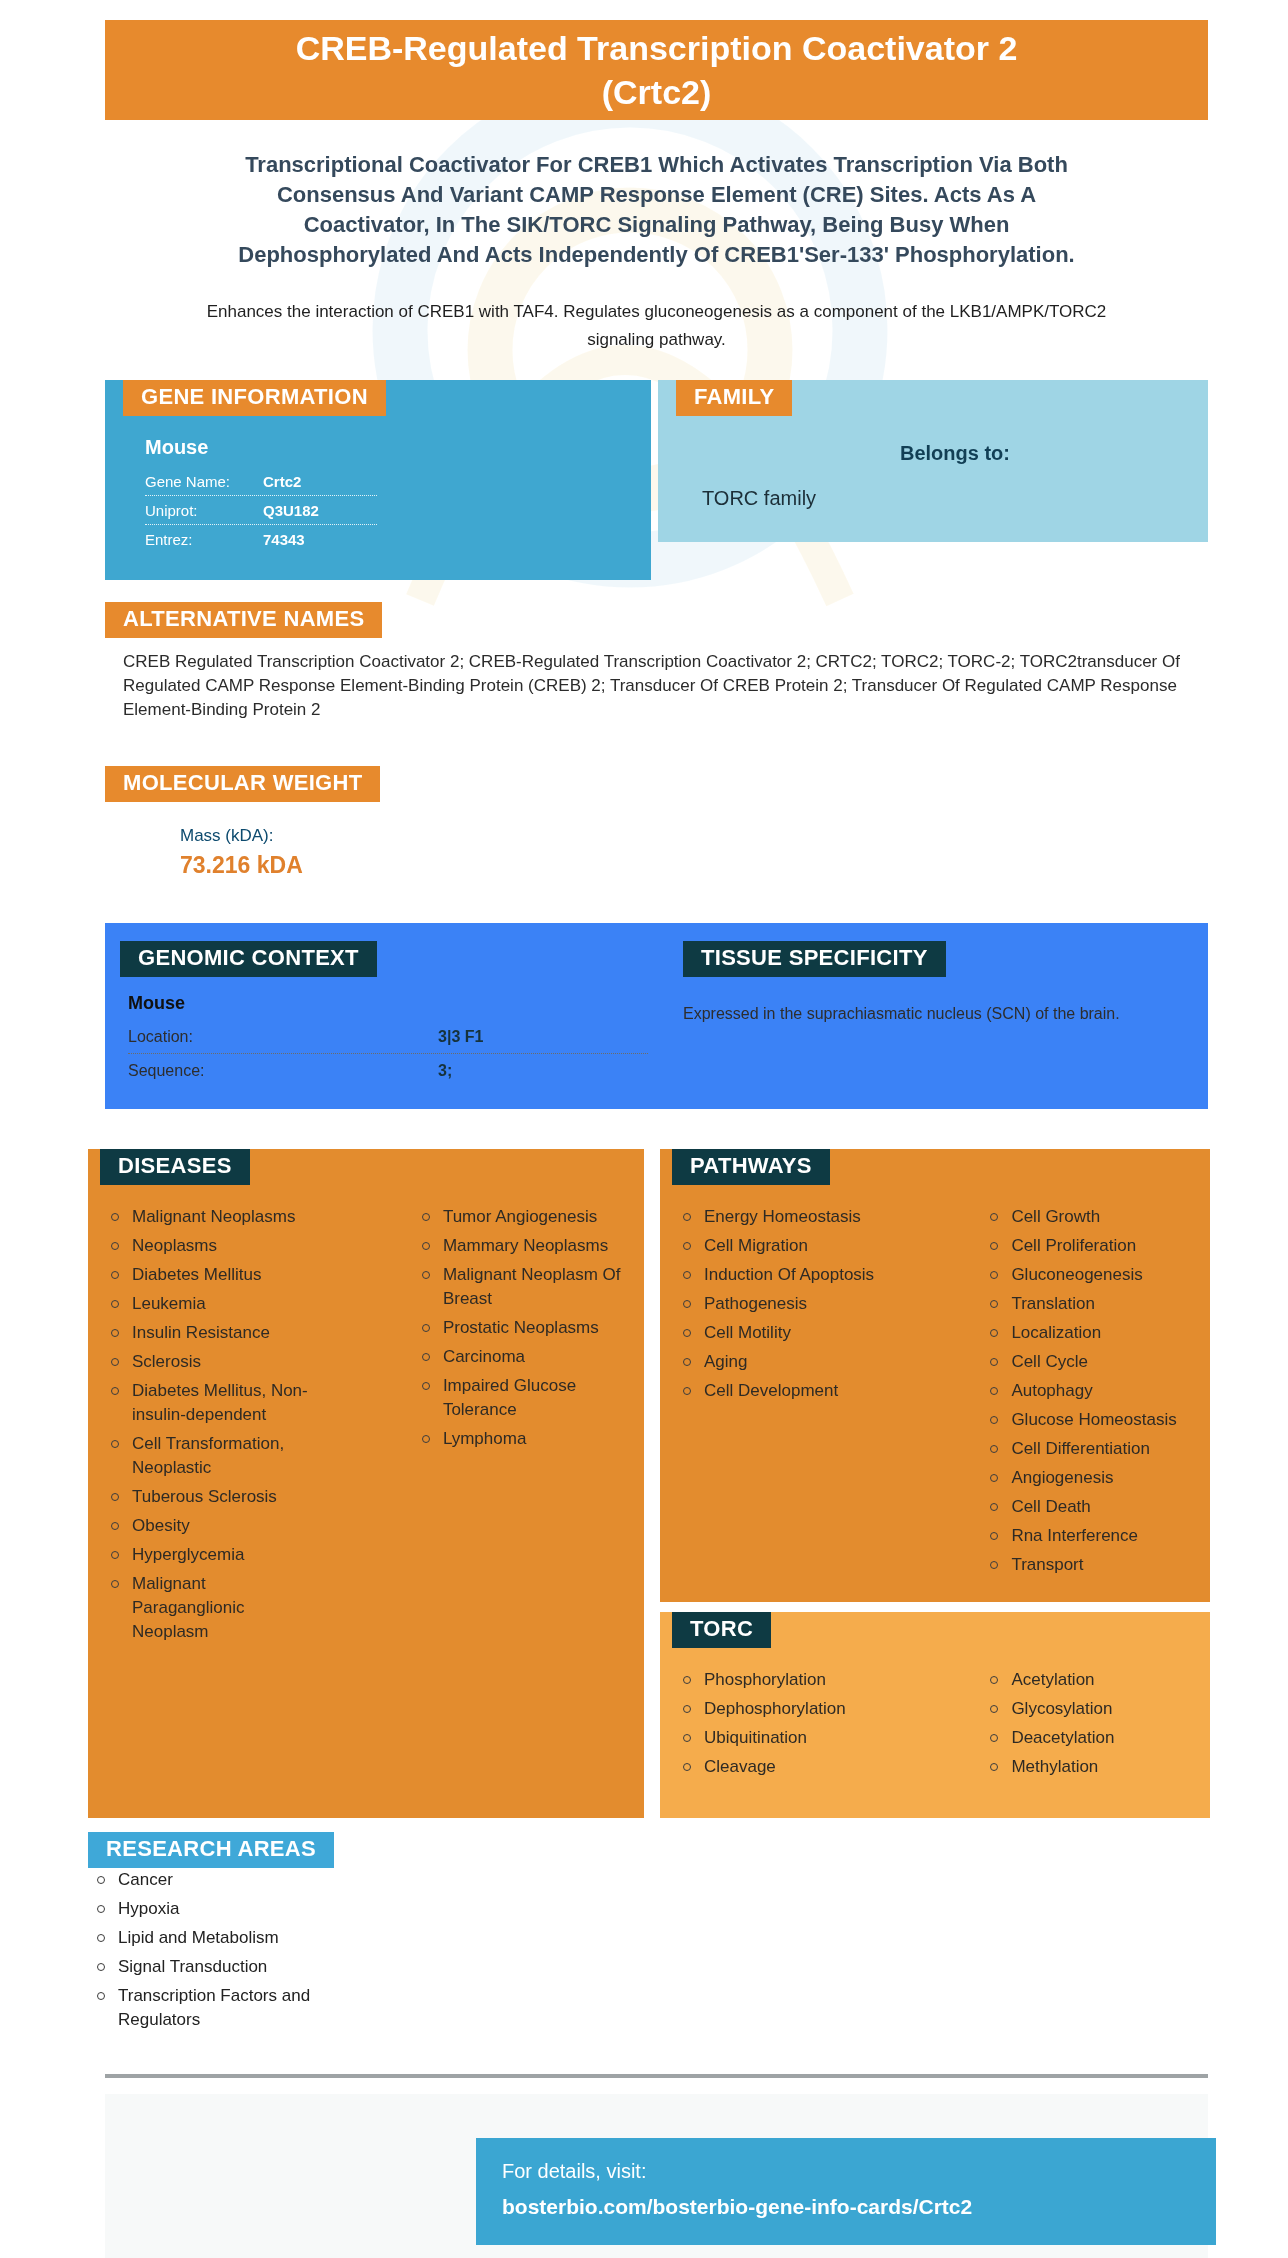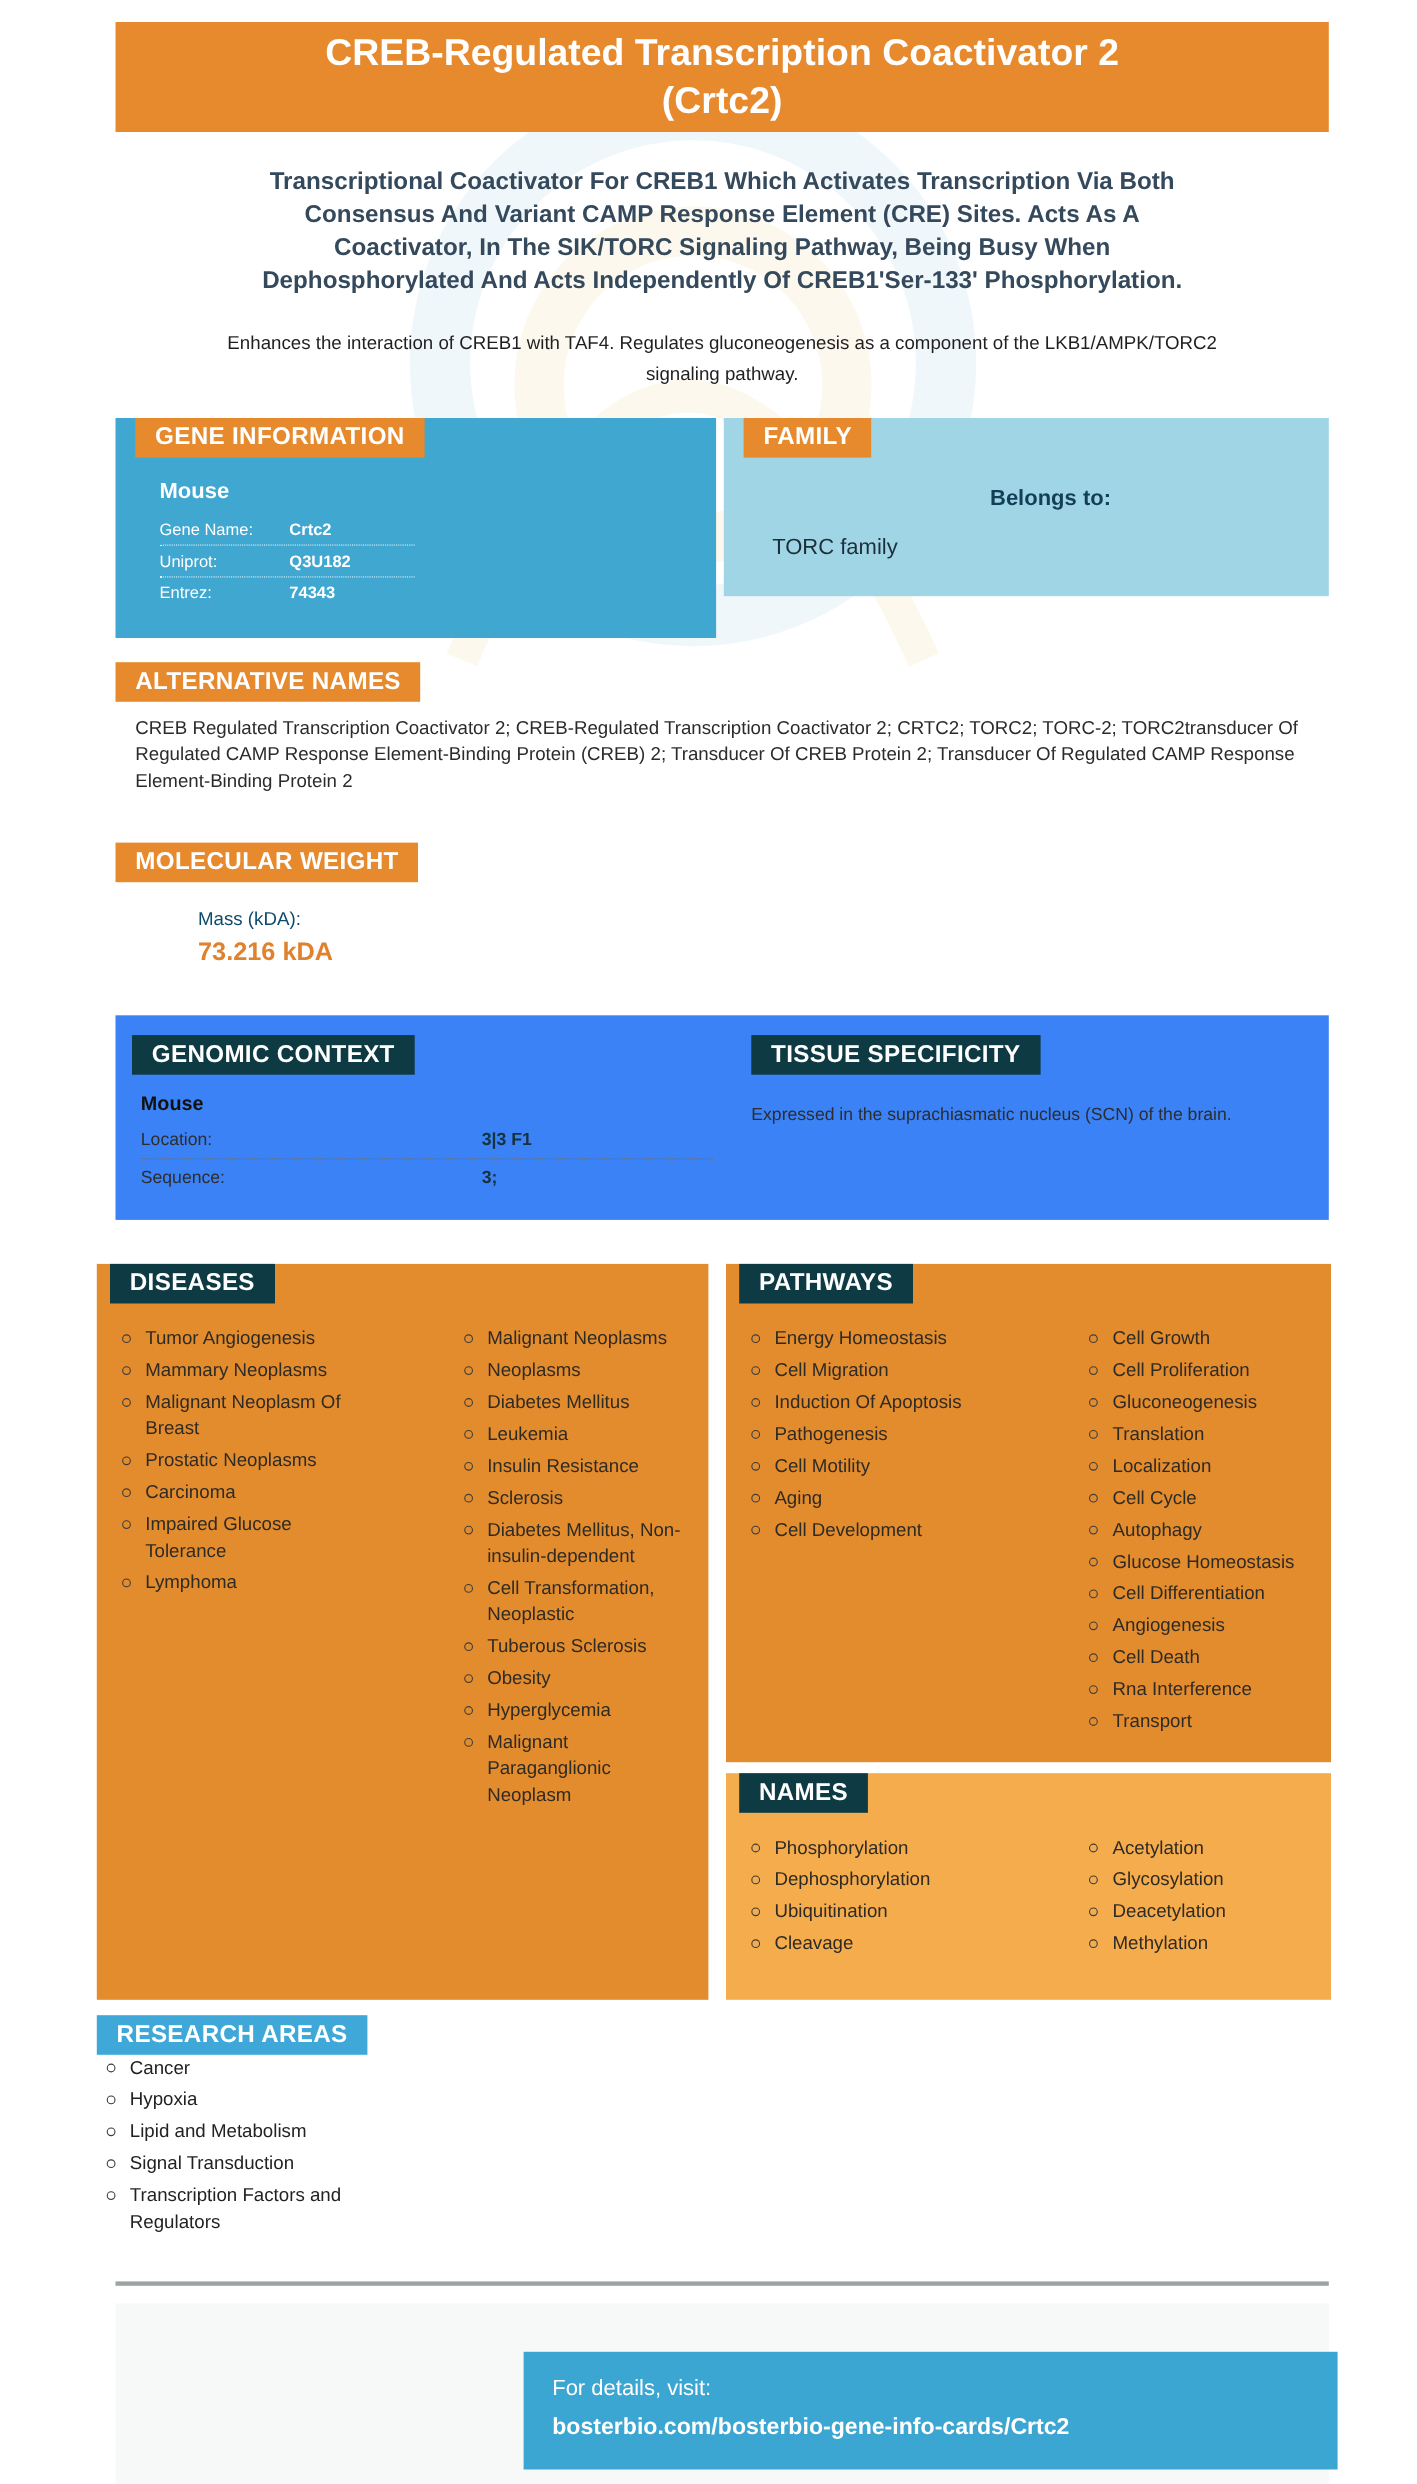--- a/index.html
+++ b/index.html
@@ -179,42 +179,42 @@
       <div class="tab tab--teal">TISSUE SPECIFICITY</div>
       <div class="ts-text">Expressed in the suprachiasmatic nucleus (SCN) of the brain.</div>
     </div>
   </section>
 
   <div class="wide-row">
     <section class="diseases-box box--orange">
       <div class="tab tab--teal">DISEASES</div>
       <div class="cols">
         <ul class="list">
-            <li>Tumor Angiogenesis</li>
-            <li>Mammary Neoplasms</li>
-            <li>Malignant Neoplasm Of Breast</li>
-            <li>Prostatic Neoplasms</li>
-            <li>Carcinoma</li>
-            <li>Impaired Glucose Tolerance</li>
-            <li>Lymphoma</li>
-          </ul>
-        <ul class="list">
             <li>Malignant Neoplasms</li>
             <li>Neoplasms</li>
             <li>Diabetes Mellitus</li>
             <li>Leukemia</li>
             <li>Insulin Resistance</li>
             <li>Sclerosis</li>
             <li>Diabetes Mellitus, Non-insulin-dependent</li>
             <li>Cell Transformation, Neoplastic</li>
             <li>Tuberous Sclerosis</li>
             <li>Obesity</li>
             <li>Hyperglycemia</li>
             <li>Malignant Paraganglionic Neoplasm</li>
           </ul>
+        <ul class="list">
+            <li>Tumor Angiogenesis</li>
+            <li>Mammary Neoplasms</li>
+            <li>Malignant Neoplasm Of Breast</li>
+            <li>Prostatic Neoplasms</li>
+            <li>Carcinoma</li>
+            <li>Impaired Glucose Tolerance</li>
+            <li>Lymphoma</li>
+          </ul>
       </div>
     </section>
     <div class="right-col">
       <section class="pathways-box box--orange">
         <div class="tab tab--teal">PATHWAYS</div>
         <div class="cols">
           <ul class="list">
               <li>Energy Homeostasis</li>
               <li>Cell Migration</li>
               <li>Induction Of Apoptosis</li>
@@ -234,21 +234,21 @@
               <li>Glucose Homeostasis</li>
               <li>Cell Differentiation</li>
               <li>Angiogenesis</li>
               <li>Cell Death</li>
               <li>Rna Interference</li>
               <li>Transport</li>
             </ul>
         </div>
       </section>
       <section class="ptms-box box--light">
-        <div class="tab tab--teal">NAMES</div>
+        <div class="tab tab--teal">TORC</div>
         <div class="cols">
           <ul class="list">
               <li>Phosphorylation</li>
               <li>Dephosphorylation</li>
               <li>Ubiquitination</li>
               <li>Cleavage</li>
             </ul>
           <ul class="list">
               <li>Acetylation</li>
               <li>Glycosylation</li>

